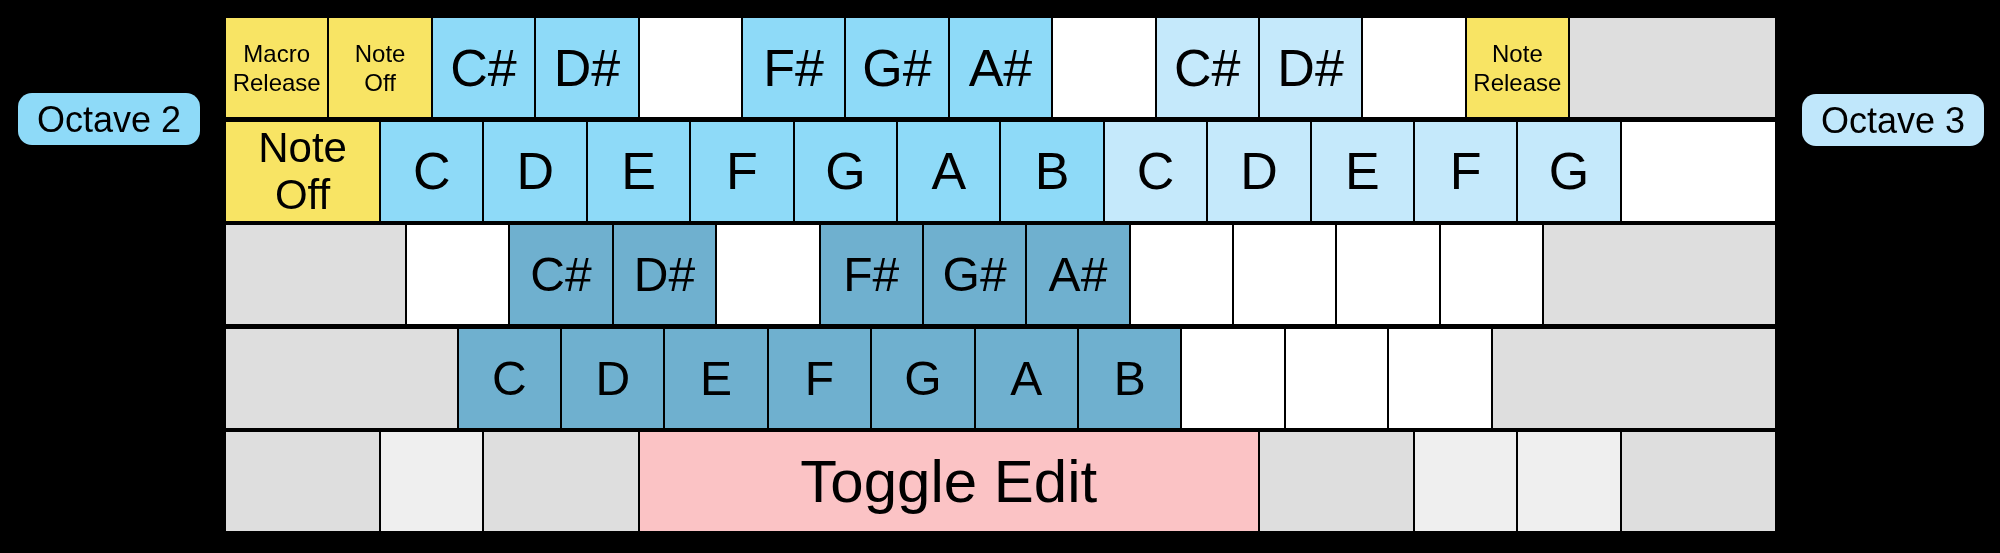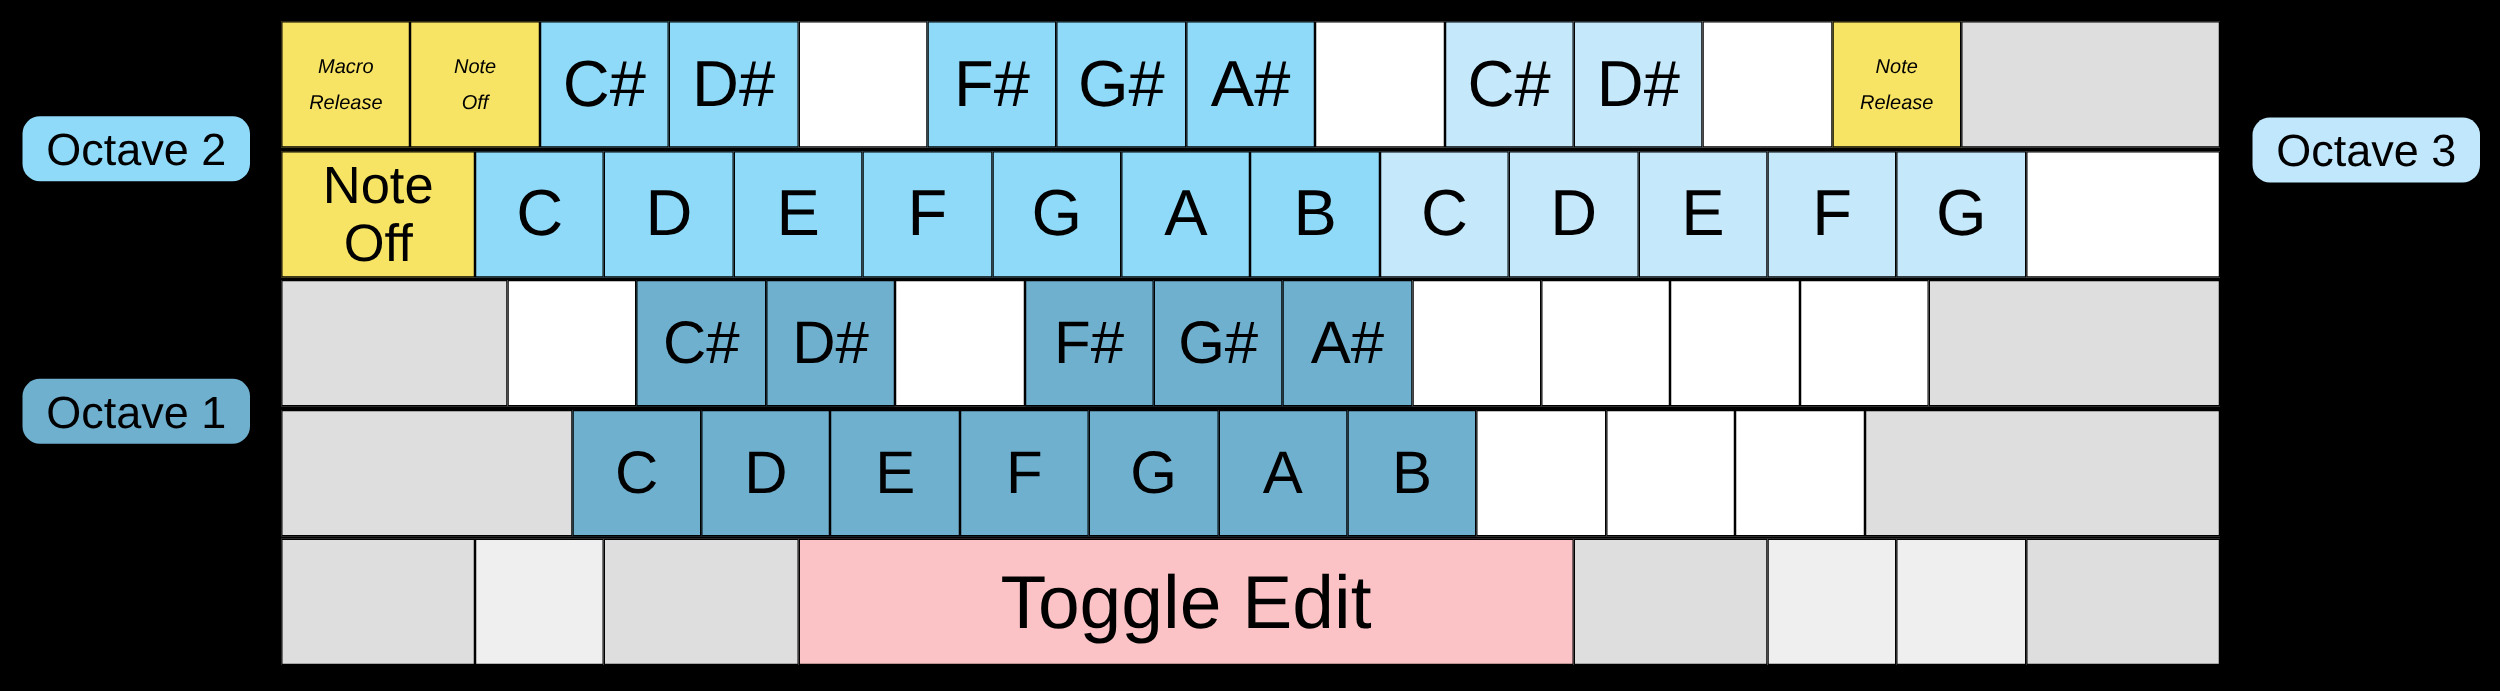--- a/index.html
+++ b/index.html
@@ -43,31 +43,30 @@
     display: flex;
     flex-direction: column;
     align-items: center;
     justify-content: center;
     text-align: center;
     overflow: hidden;
   }
   .key.lg  { font-size: 52px; }
   .krow:nth-child(3) .key.lg,
   .krow:nth-child(4) .key.lg { font-size: 48px; }
-  .key.xs  { font-size: 16px; line-height: 29px; font-style: italic; }
+  .key.xs  { font-size: 24px; line-height: 29px; }
   .key.md  { font-size: 42px; line-height: 47px; }
   .key.edit{ font-size: 60px; }
   .ln { display: block; }
 </style>
 </head>
 <body>
 
 <div class="canvas">
   <div class="octave-label" id="octave2-label" style="background: rgb(142, 218, 248);">Octave 2</div>
-  <div class="octave-label" id="octave1-label" style="background: rgb(111, 176, 207);">Octave 1</div>
   <div class="octave-label" id="octave3-label" style="background: rgb(192, 231, 251);">Octave 3</div>
   <div class="keyboard" id="keyboard">
       <div class="krow">
         <div class="key xs" style="width: 6.66667%; flex: 0 0 auto; background: rgb(248, 228, 100);">
           <span class="ln">Macro</span>
           <span class="ln">Release</span>
         </div>
         <div class="key xs" style="width: 6.66667%; flex: 0 0 auto; background: rgb(248, 228, 100);">
           <span class="ln">Note</span>
           <span class="ln">Off</span>

